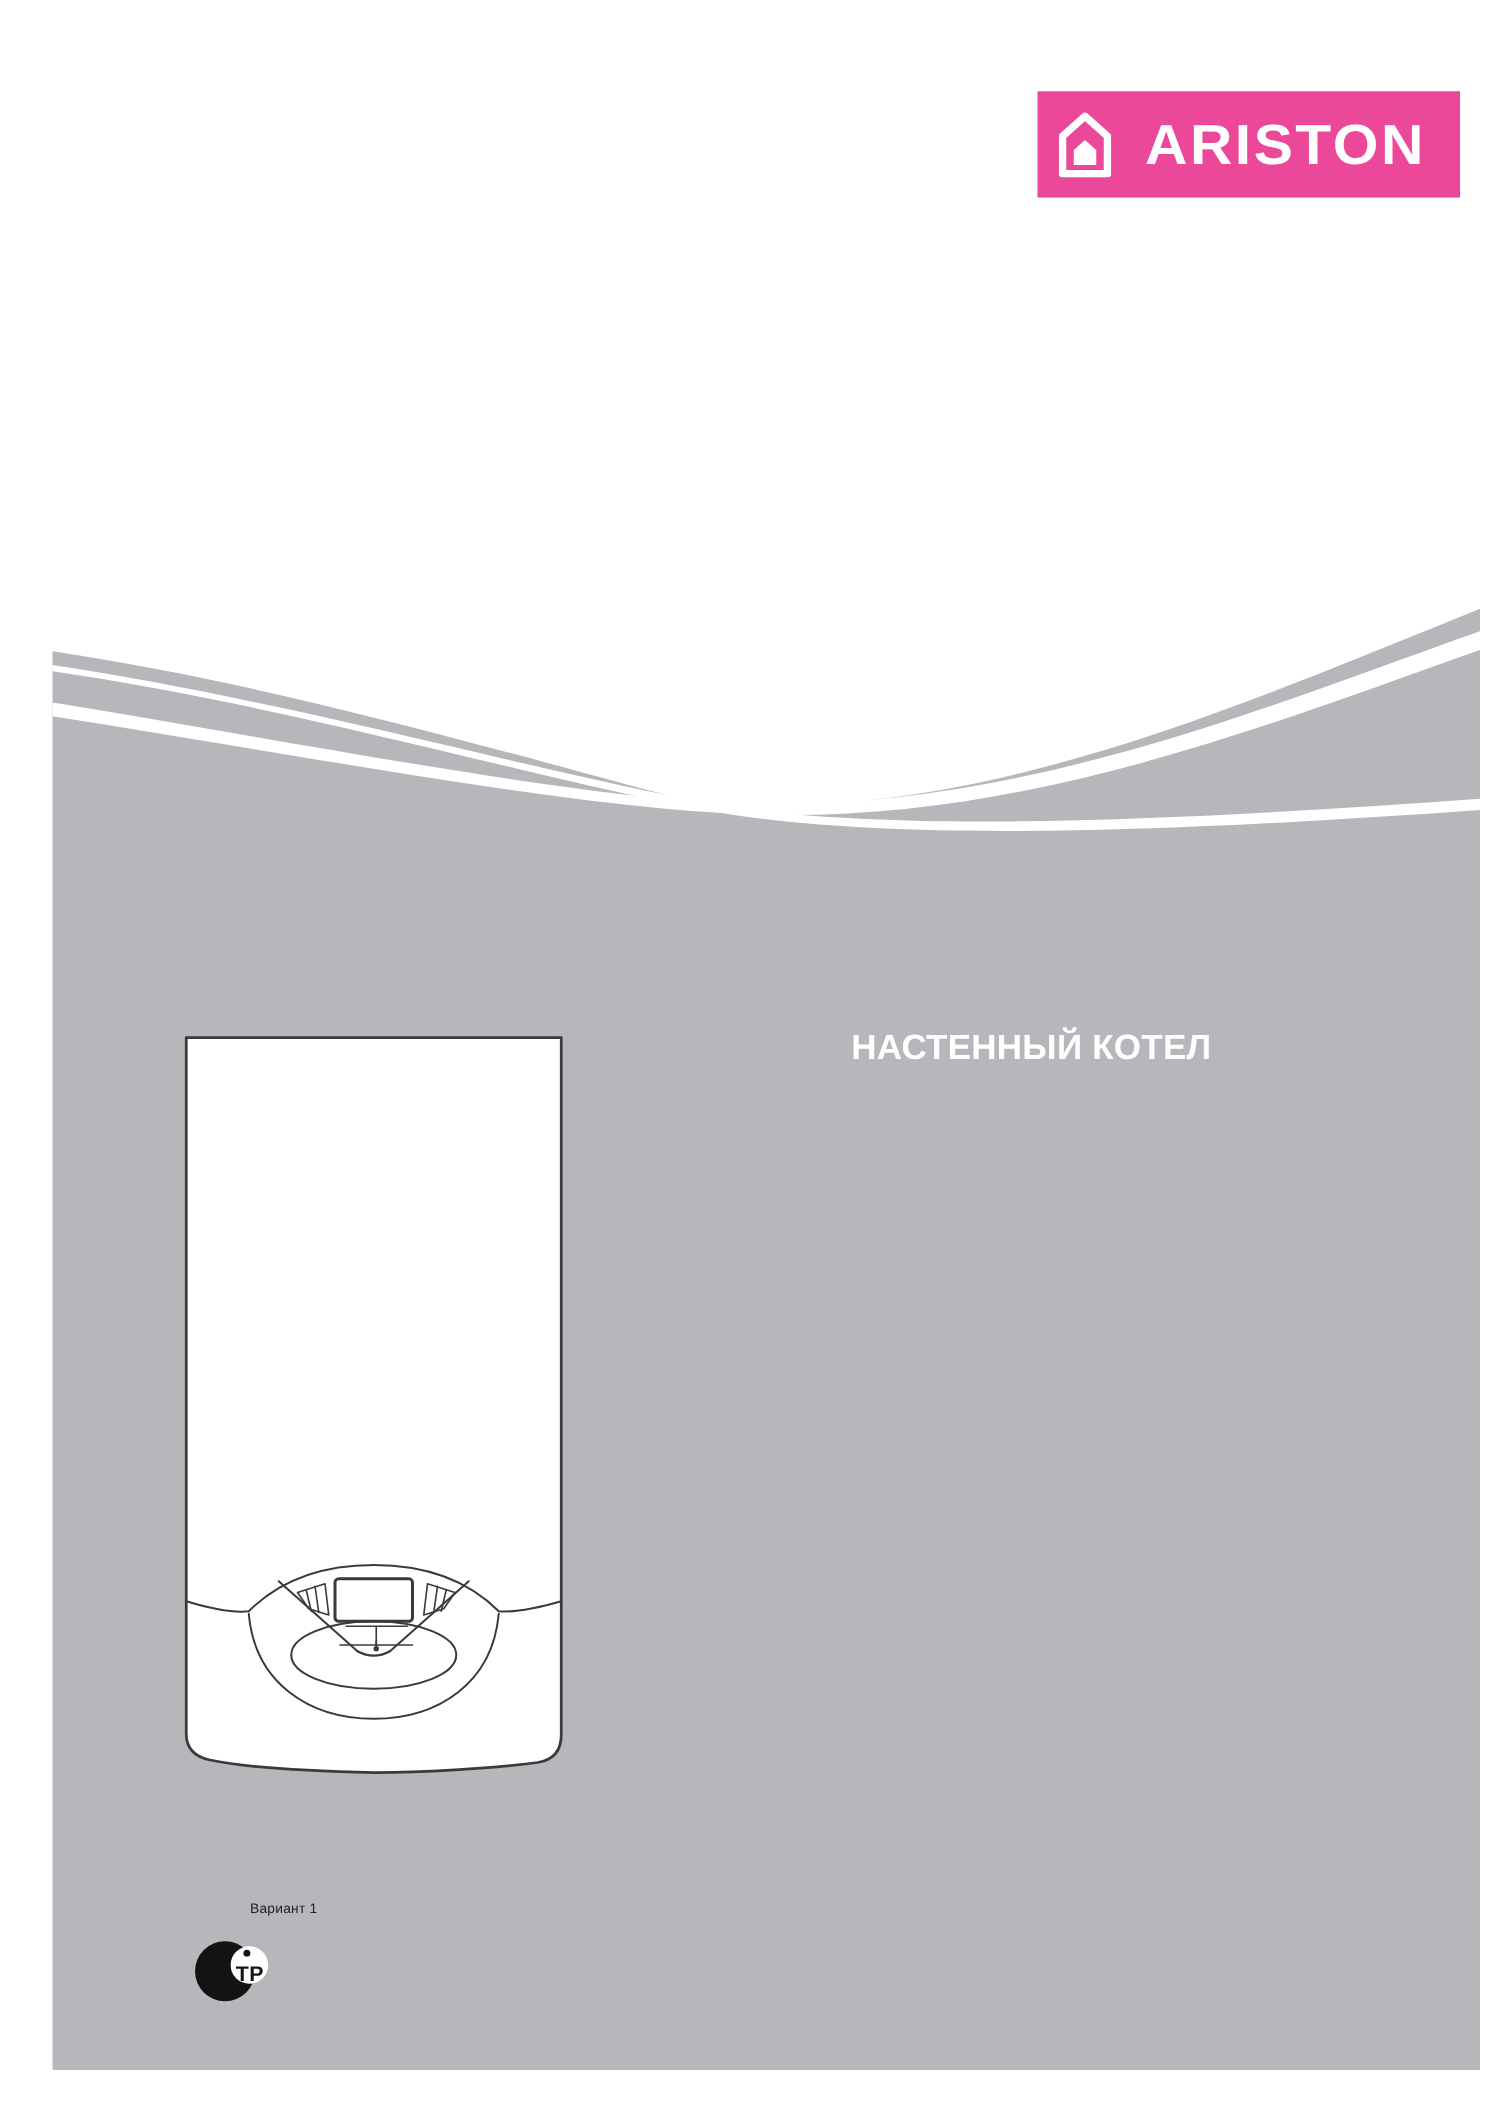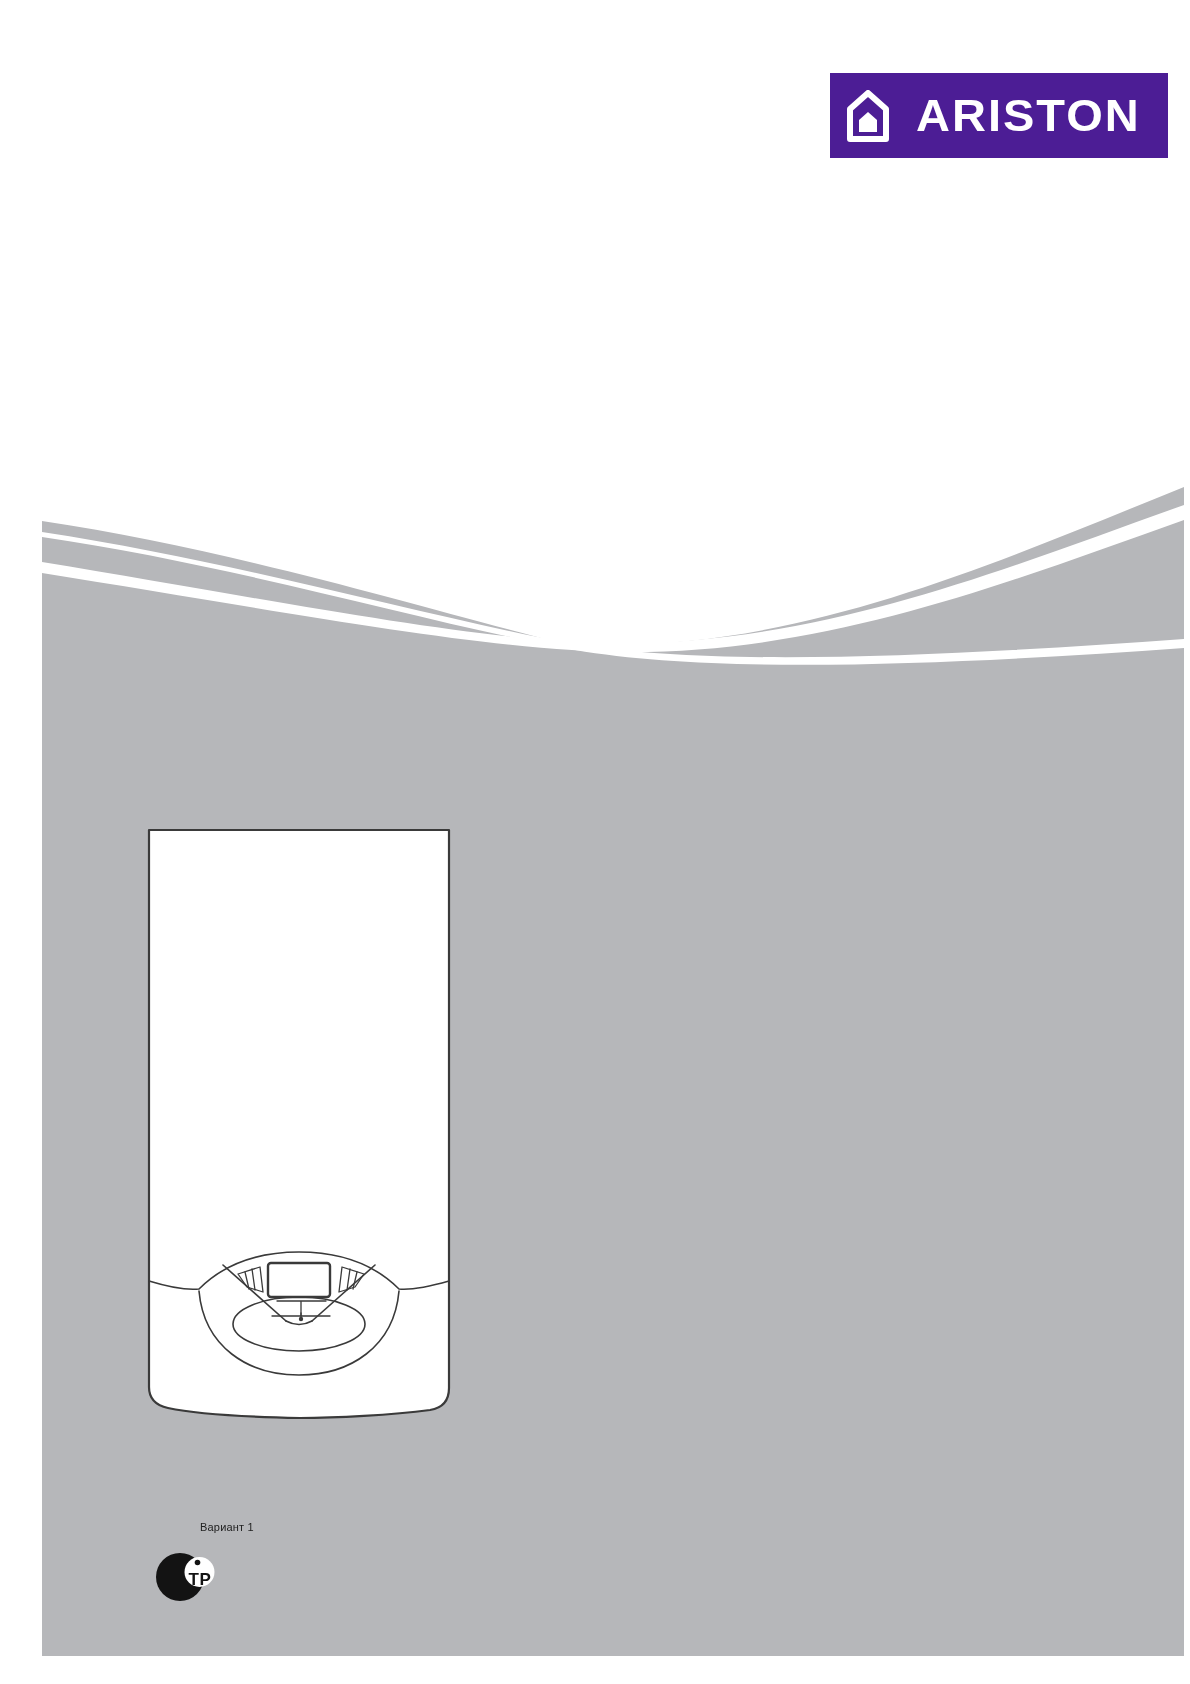--- a/index.html
+++ b/index.html
@@ -6,21 +6,21 @@
   .page{
     position:relative;
     width:1190px;height:1684px;
     background:#ffffff;
     overflow:hidden;
     font-family:"Liberation Sans", sans-serif;
   }
   .art{position:absolute;left:0;top:0;width:1190px;height:1684px;}
   .logo{
     position:absolute;left:830px;top:73px;width:338px;height:85px;
-    background:#4c1d95;display:flex;align-items:center;
+    background:#ec4899;display:flex;align-items:center;
   }
   .logo .house{margin-left:17px;flex:0 0 auto;display:block;}
   .logo .brand{
     margin-left:27px;color:#ffffff;font-weight:bold;
     font-size:47px;letter-spacing:2px;line-height:1;
     transform:scaleY(0.96);
   }
   .cover-title{
     position:absolute;left:681px;top:822px;
     color:#ffffff;font-weight:bold;font-size:28px;letter-spacing:0.2px;
@@ -87,16 +87,17 @@
   </svg>
 
   <div class="logo">
     <svg class="house" width="42" height="52" viewBox="0 0 42 52" xmlns="http://www.w3.org/2000/svg">
       <path d="M21 3 L39 19 L39 49 L3 49 L3 19 Z" fill="none" stroke="#ffffff" stroke-width="6" stroke-linejoin="round"></path>
       <path d="M21 22 L30 30 L30 42 L12 42 L12 30 Z" fill="#ffffff"></path>
     </svg>
     <span class="brand">ARISTON</span>
   </div>
 
+  <div class="cover-title">НАСТЕННЫЙ КОТЕЛ</div>
 
   <div class="variant">Вариант 1</div>
 
 </div>
 
 </body></html>

